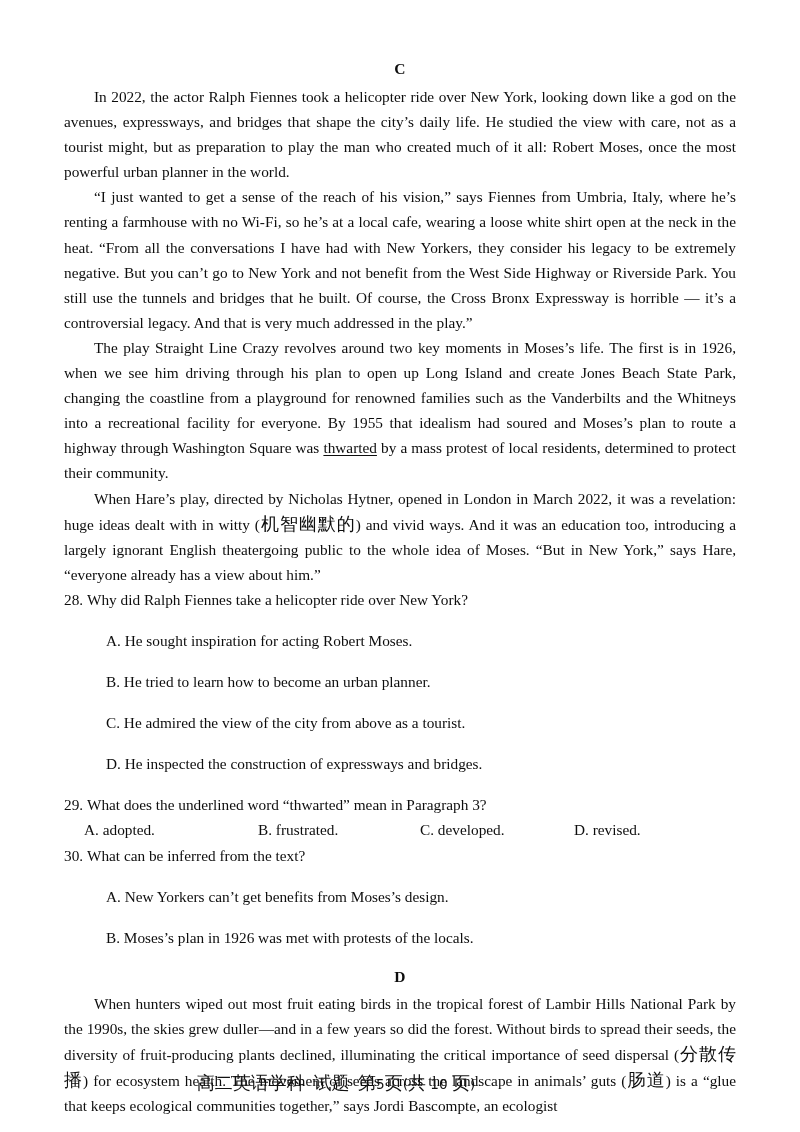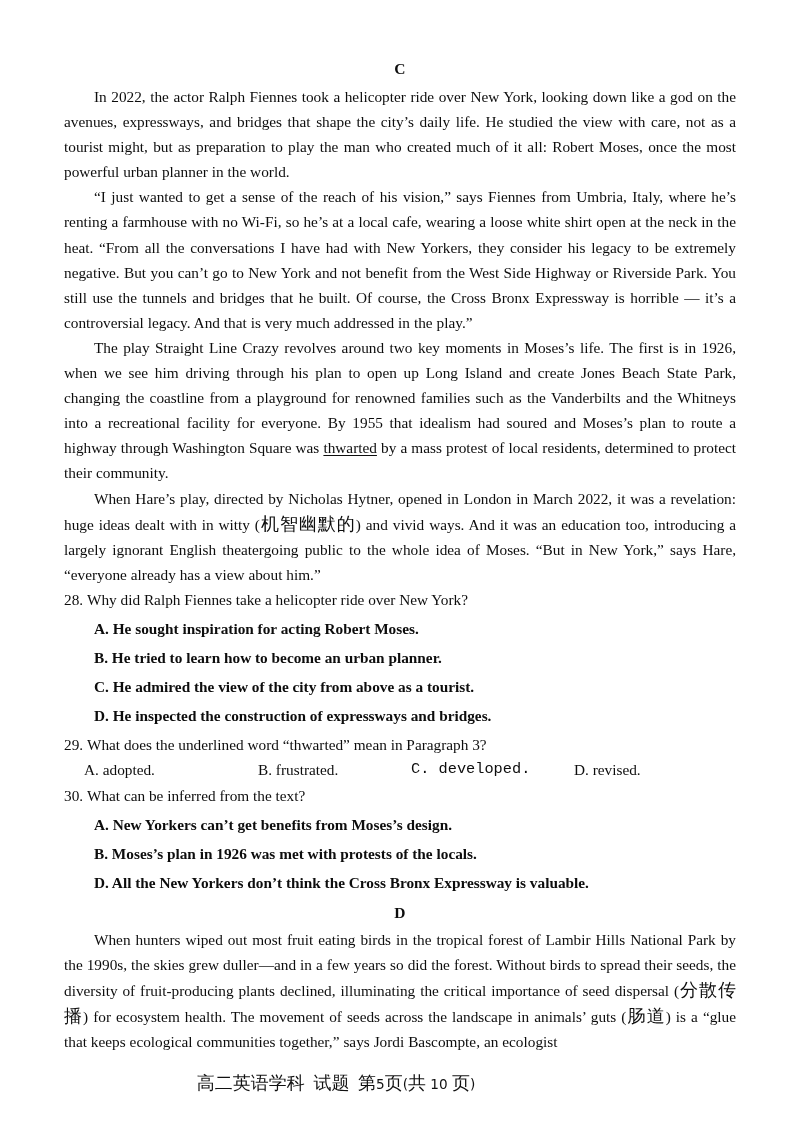--- a/index.html
+++ b/index.html
@@ -65,39 +65,38 @@
     text-indent: 0;
     white-space: nowrap;
   }
   .options-stacked {
     margin: 0;
     padding: 0;
   }
   .opt-line {
     font-size: 15.3px;
     line-height: 25.1px;
-    margin: 4px;
+    margin: 16px;
     padding-left: 26px;
     white-space: nowrap;
-    font-weight: bold;
   }
   .opt-row {
     position: relative;
     height: 25.1px;
     font-size: 15.3px;
     line-height: 25.1px;
   }
   .opt-row > span {
     position: absolute;
     top: 0;
     white-space: nowrap;
   }
   .opt-col-a { left: 20px; }
   .opt-col-b { left: 194px; }
-  .opt-col-c { left: 347px; font-family: Liberation Mono, monospace; }
+  .opt-col-c { left: 356px; }
   .opt-col-d { left: 510px; }
   .footer {
     position: absolute;
     left: 0;
     top: 1073px;
     width: 672px;
     text-align: center;
     font-size: 13.6px;
     line-height: 20px;
     font-family: "DejaVu Sans", "Liberation Sans", sans-serif;
@@ -139,21 +138,20 @@
         <span class="opt-col-c">C. developed.</span>
         <span class="opt-col-d">D. revised.</span>
       </div>
     </div>
 
     <div class="qblock">
       <p class="question"><span>30.</span>&nbsp;<span>What can be inferred from the text?</span></p>
       <div class="options-stacked">
         <div class="opt-line">A. New Yorkers can’t get benefits from Moses’s design.</div>
         <div class="opt-line">B. Moses’s plan in 1926 was met with protests of the locals.</div>
-        <div class="opt-line">D. All the New Yorkers don’t think the Cross Bronx Expressway is valuable.</div>
       </div>
     </div>
 
 
     <div class="section-heading second">D</div>
 
     <p class="para"><span>When hunters wiped out most fruit eating birds in the tropical forest of Lambir Hills National Park by the 1990s, the skies grew duller—and in a few years so did the forest. Without birds to spread their seeds, the diversity of fruit-producing plants declined, illuminating the critical importance of seed dispersal (<span class="cn">分散传播</span>) for ecosystem health. The movement of seeds across the landscape in animals’ guts (<span class="cn">肠道</span>) is a “glue that keeps ecological communities together,” says Jordi Bascompte, an ecologist</span></p>
 
   </div>
 

